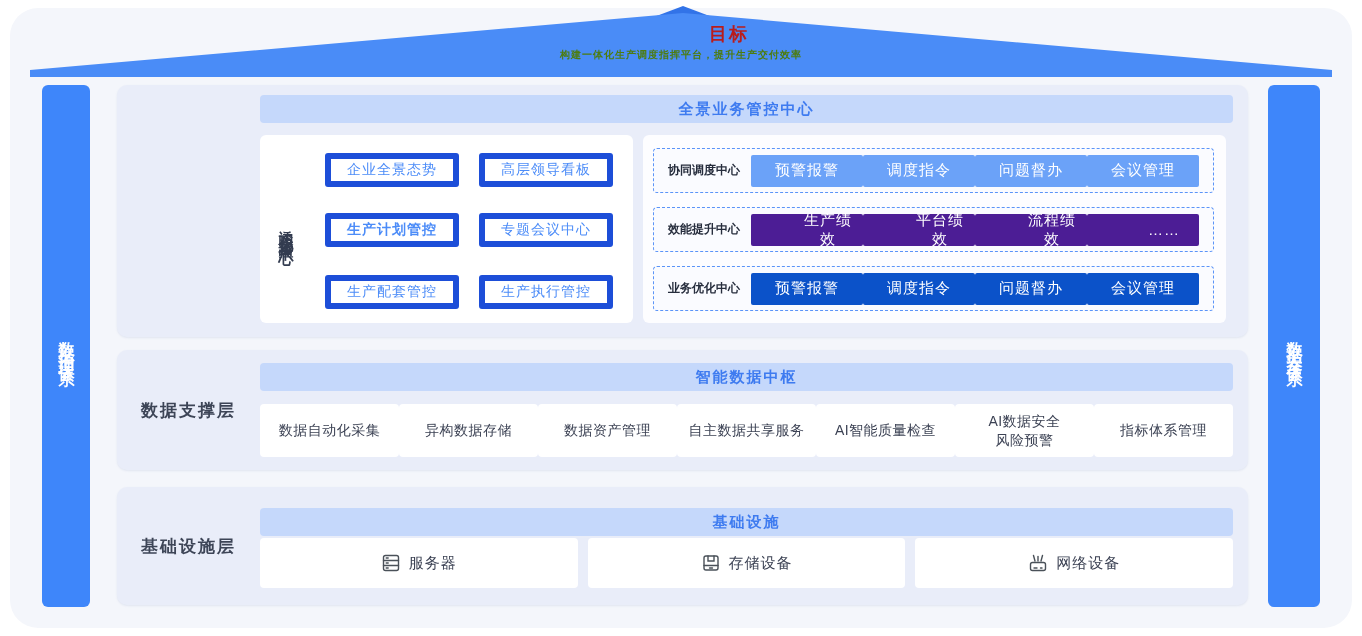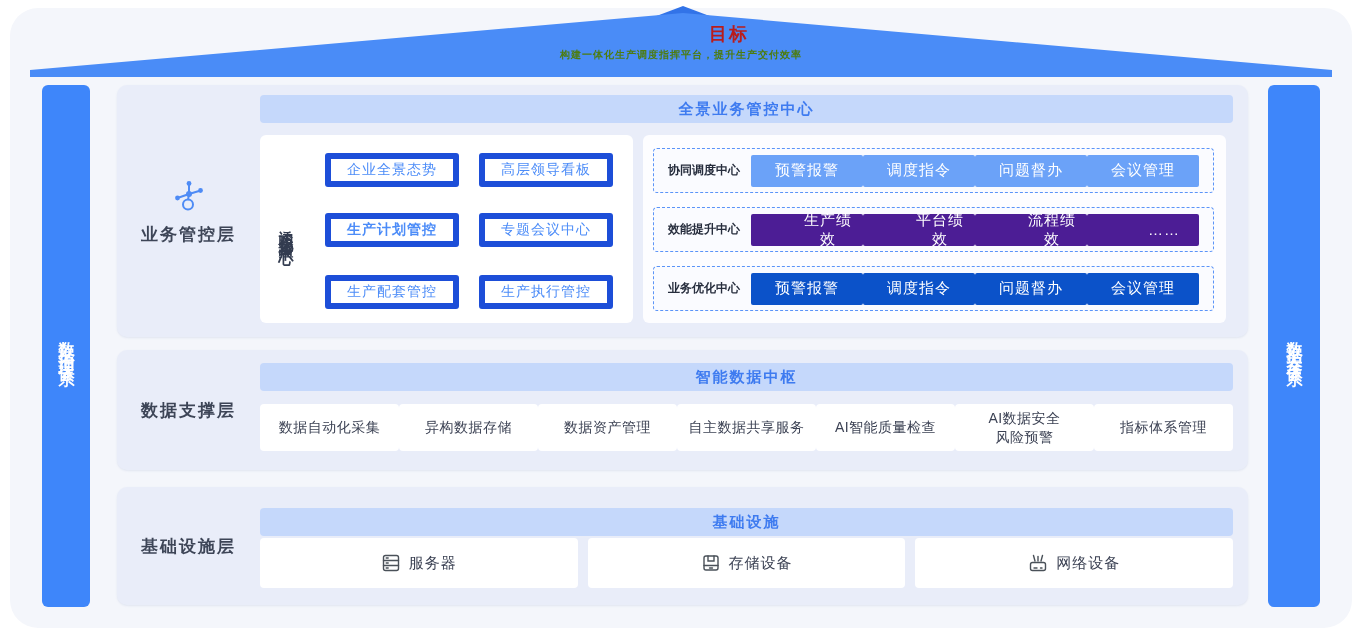--- a/index.html
+++ b/index.html
@@ -34,21 +34,21 @@
   .rows-box{position:absolute;left:526px;top:50px;width:583px;height:188px;background:#fdfdff;border-radius:6px;}
   .drow{position:absolute;left:10px;width:561px;height:45px;border:1px dashed #5b94f8;border-radius:4px;display:flex;align-items:center;padding:0 14px;box-sizing:border-box;background:#fafbff;}
   .drow-label{width:108px;color:#262d3d;font-size:12px;font-weight:bold;white-space:nowrap;}
   .drow-btns{flex:1;display:flex;justify-content:space-between;margin-left:10px;}
   .row-btn{width:112px;height:32px;border:none;border-radius:2px;color:#ffffff;font-size:15px;display:flex;align-items:center;justify-content:center;letter-spacing:1px;cursor:pointer;}
   .r1 .row-btn{background:#6ba2f8;}
   .r2 .row-btn{background:#4c1d95;padding-left:48px;}
   .r3 .row-btn{background:#0b52c9;}
 
   
-  .cards2{position:absolute;left:143px;top:54px;width:973px;height:47px;display:flex;}
+  .cards2{position:absolute;left:143px;top:54px;width:973px;height:53px;display:flex;}
   .card2{flex:1;background:#ffffff;border-radius:4px;display:flex;align-items:center;justify-content:center;color:#3c4254;font-size:14px;text-align:center;white-space:pre-line;line-height:1.3;letter-spacing:.5px;}
 
   
   .cards3{position:absolute;left:143px;top:51px;width:973px;height:50px;display:flex;gap:10px;}
   .card3{flex:1;background:#ffffff;border-radius:4px;display:flex;align-items:center;justify-content:center;gap:8px;color:#3c4254;font-size:15px;letter-spacing:1px;}
   .card3 svg{display:block;}
 </style>
 </head>
 <body>
 
@@ -63,38 +63,20 @@
   <div class="roof-sub">构建一体化生产调度指挥平台，提升生产交付效率</div>
 
   <div class="sidebar left">
     <span class="vtext">数据治理体系</span>
   </div>
   <div class="sidebar right">
     <span class="vtext">数据安全体系</span>
   </div>
 
   <div class="panel panel-1">
-    <div class="layer-label-col">
-      <svg width="38" height="38" viewBox="0 0 38 38">
-        <g fill="none" stroke="#4e8bf5" stroke-width="2">
-          <line x1="19" y1="17" x2="19" y2="8"></line>
-          <line x1="19" y1="17" x2="9" y2="20.5"></line>
-          <line x1="19" y1="17" x2="29" y2="14"></line>
-          <line x1="19" y1="17" x2="18" y2="23"></line>
-          <circle cx="18" cy="27.5" r="5"></circle>
-        </g>
-        <g fill="#4e8bf5">
-          <circle cx="19" cy="17" r="3"></circle>
-          <circle cx="19" cy="6.5" r="2.4"></circle>
-          <circle cx="7.5" cy="21" r="2.4"></circle>
-          <circle cx="30.5" cy="13.5" r="2.4"></circle>
-        </g>
-      </svg>
-      <div class="layer-label">业务管控层</div>
-    </div>
     <div class="strip" style="top:10px;">全景业务管控中心</div>
 
     <div class="tc-box">
       <div class="tc-label">
         <span class="vtext2">透明化管控中心</span>
       </div>
       <button class="ol-btn" style="left:65px;top:18px;">企业全景态势</button>
       <button class="ol-btn" style="left:219px;top:18px;">高层领导看板</button>
       <button class="ol-btn" style="left:65px;top:78px;font-weight:bold;">生产计划管控</button>
       <button class="ol-btn" style="left:219px;top:78px;">专题会议中心</button>

